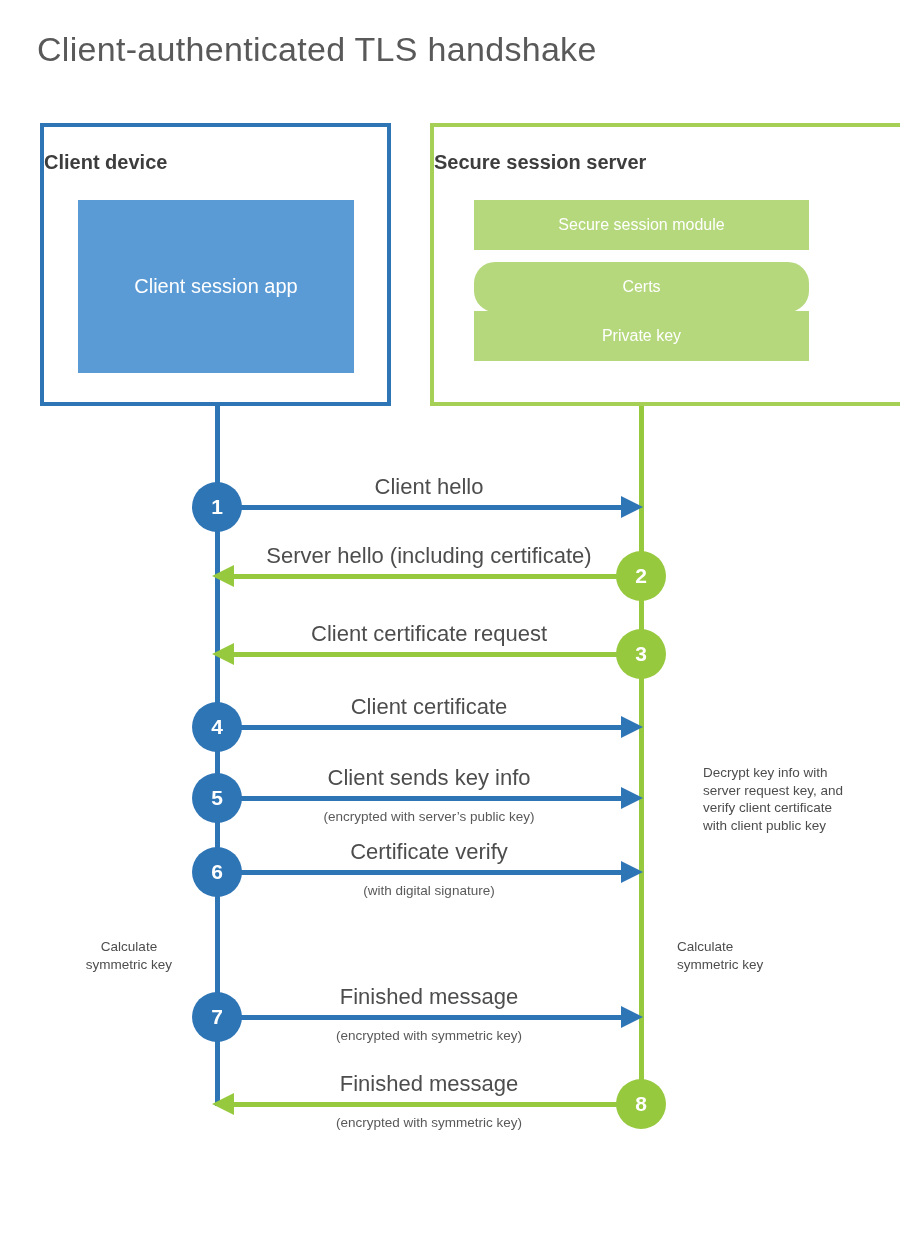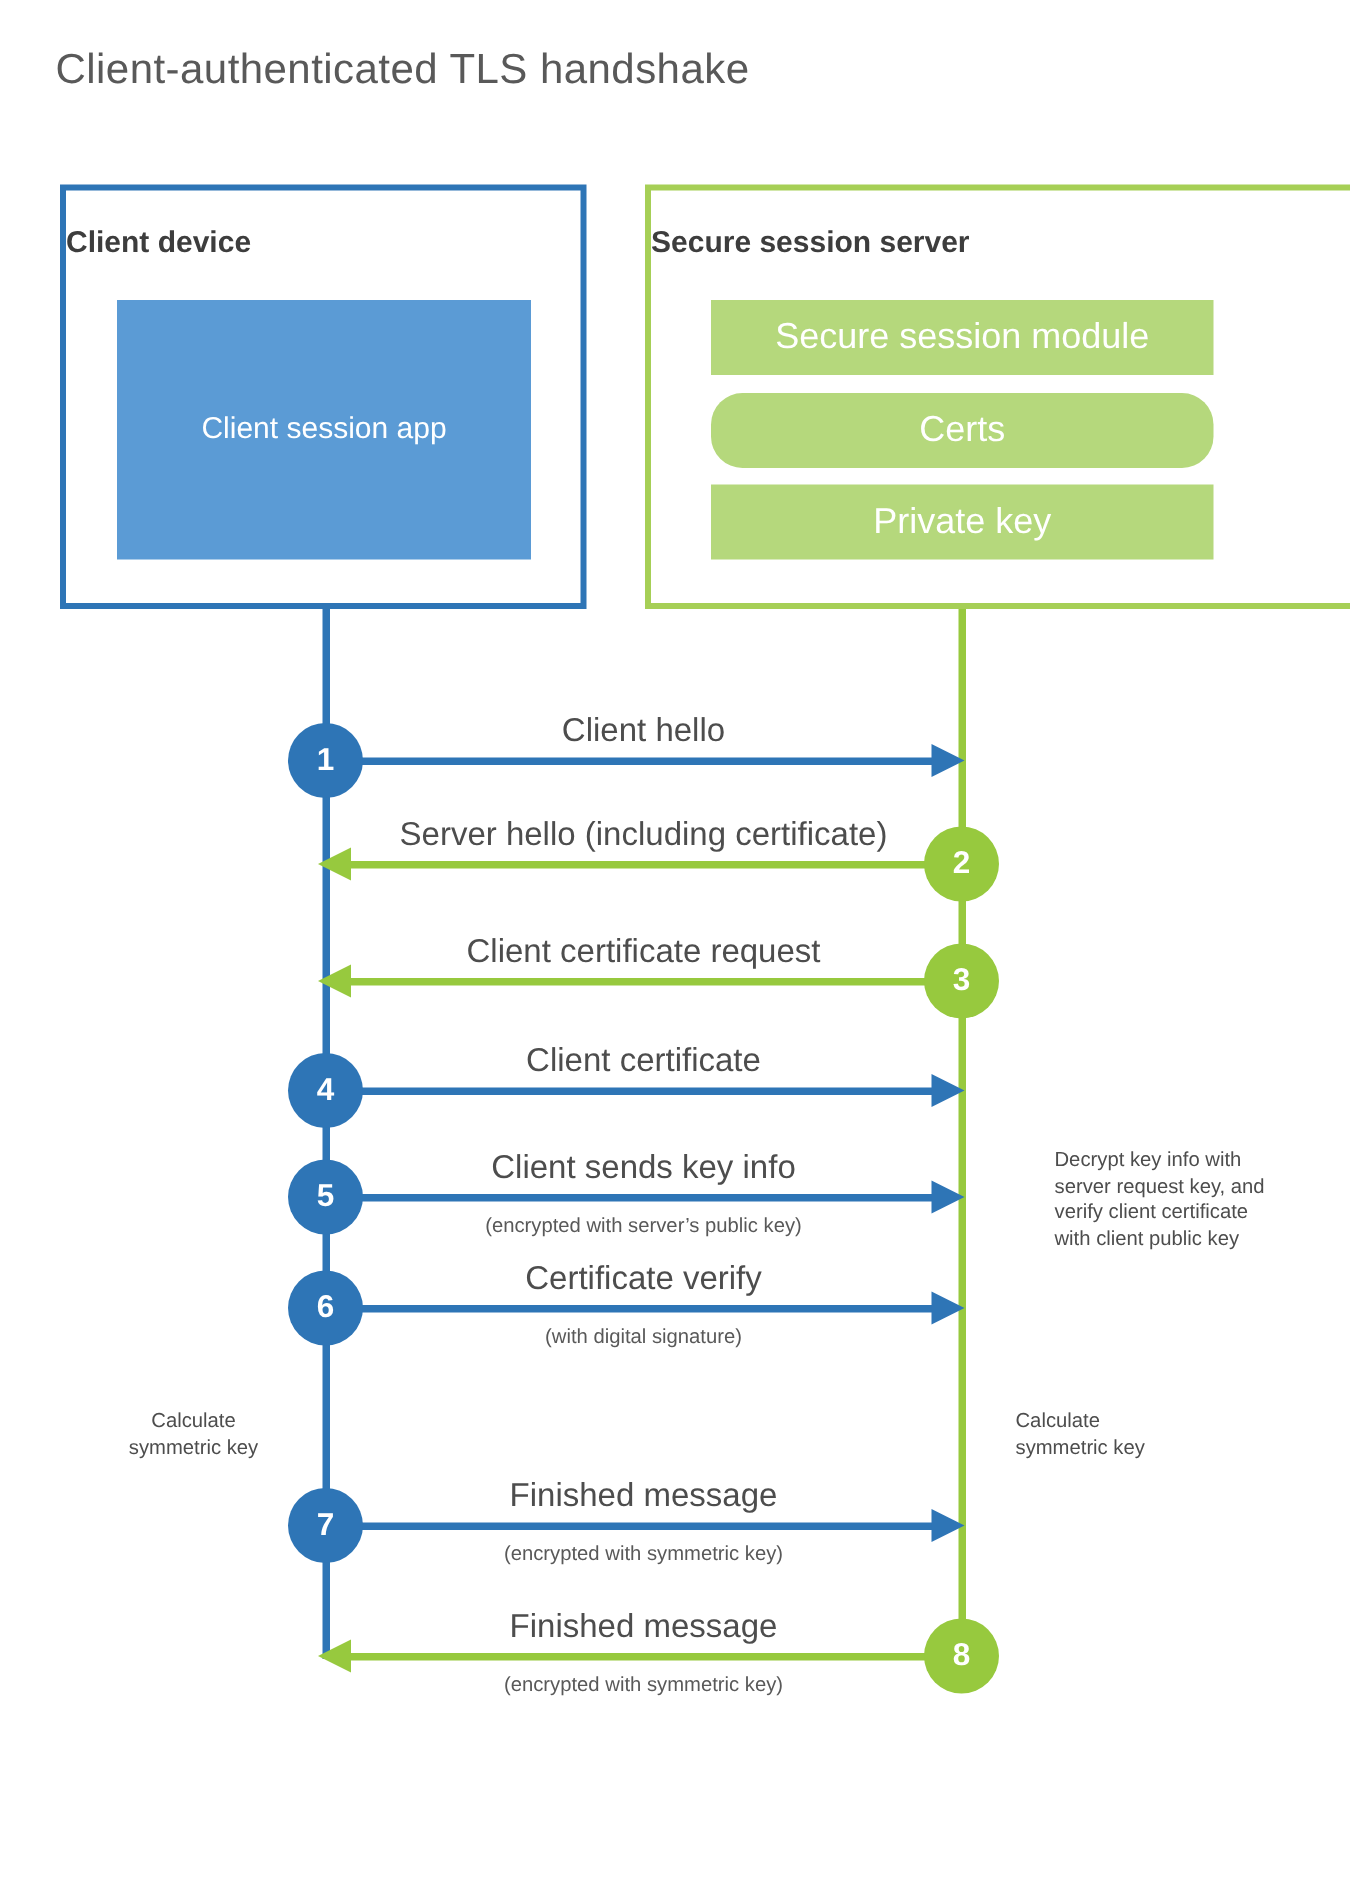--- a/index.html
+++ b/index.html
@@ -11,45 +11,45 @@
     --heading-text: #595959;
     --box-title-text: #3d3d3d;
     --label-text: #4d4d4d;
   }
   * { margin:0; padding:0; box-sizing:border-box; }
   body { background:#ffffff; font-family:"Liberation Sans", sans-serif; }
   .canvas { position:relative; width:900px; height:1256px; background:#ffffff; overflow:hidden; }
 
   .page-title {
     position:absolute; left:37px; top:30px;
-    font-size:28px; font-weight:300; letter-spacing:0.3px;
+    font-size:34px; font-weight:300; letter-spacing:0.3px;
     color:var(--heading-text);
   }
 
   
   .entity-box { position:absolute; top:123px; height:283px; background:#fff; border-style:solid; border-width:4px; }
   .entity-box.client { left:40px; width:351px; border-color:var(--blue); }
   .entity-box.server { left:430px; width:474px; border-color:var(--green-border); }
   .entity-title { margin-top:24px; text-align:left; font-size:20px; font-weight:bold; color:var(--box-title-text); }
 
   .app-rect {
     position:absolute; left:34px; top:73px; width:276px; height:173px;
     background:var(--blue-fill); color:#fff; font-size:20px;
     display:flex; align-items:center; justify-content:center; text-align:center;
   }
   .app-rect span { display:inline-block; max-width:175px; line-height:1.45; }
 
   .module-bar {
     position:absolute; left:40px; width:335px; height:50px;
-    background:var(--green-fill); color:#fff; font-size:24px;
+    background:var(--green-fill); color:#fff; font-size:16px;
     text-align:center; line-height:50px;
   }
   .module-bar.b1 { top:73px; }
   .module-bar.b2 { top:135px;border-radius:21px; }
-  .module-bar.b3 { top:196px; }
+  .module-bar.b3 { top:184px; }
 
   
   .lifeline { position:absolute; top:406px; width:5px; height:700px; }
   .lifeline.blue  { left:215px; background:var(--blue); }
   .lifeline.green { left:639px; background:var(--green); }
 
   
   .msg { position:absolute; left:0; width:900px; height:0; }
   .m1 { top:507px; } .m2 { top:576px; } .m3 { top:654px; } .m4 { top:727px; }
   .m5 { top:798px; } .m6 { top:872px; } .m7 { top:1017px; } .m8 { top:1104px; }

